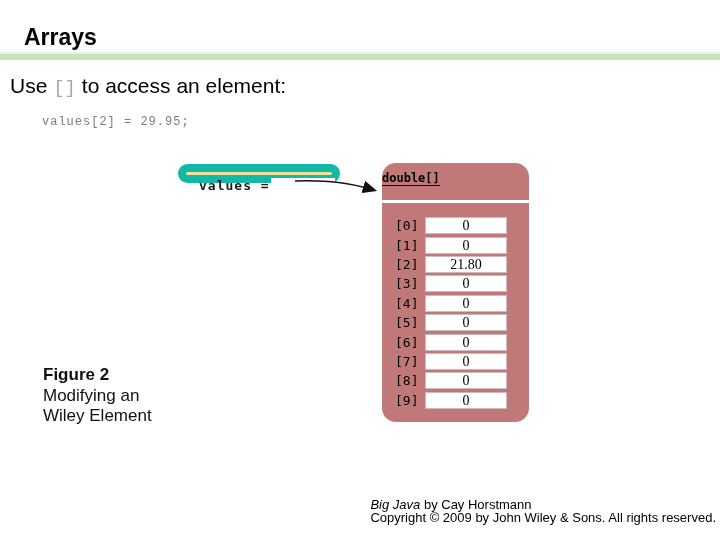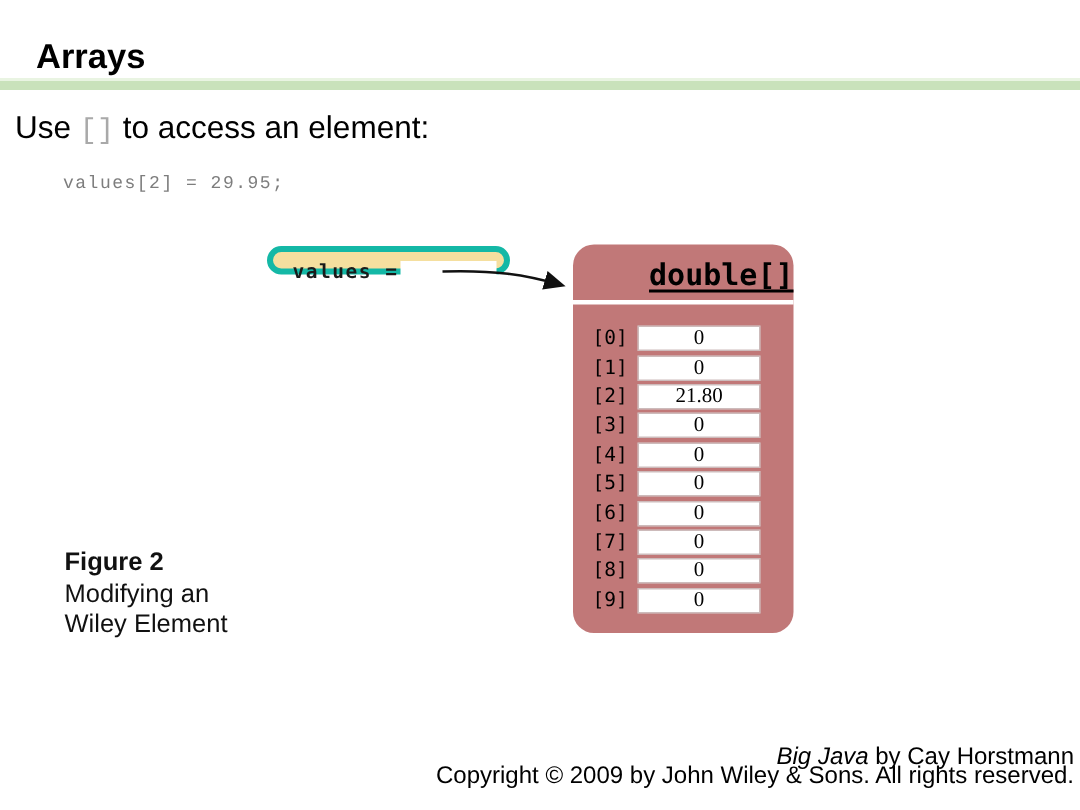--- a/index.html
+++ b/index.html
@@ -41,44 +41,44 @@
     position:absolute;left:42px;top:115px;
     font-family:"Liberation Mono","DejaVu Sans Mono",monospace;
     font-size:12px;color:var(--code-text);
     letter-spacing:1px;
   }
   
   .var-pill{
     position:absolute;left:178px;top:164px;
     width:162px;height:19px;border-radius:17px;
     background:var(--variable-pill);
-    border:4px solid #14b8a6;
+    border:8px solid #14b8a6;
   }
   .var-label{
     position:absolute;left:13px;top:6px;
     font-family:"DejaVu Sans Mono",monospace;
     font-weight:bold;font-size:13px;color:#1a1a1a;
     letter-spacing:1px;
   }
   .var-cell{
     position:absolute;left:85px;top:6px;
     width:64px;height:19px;background:#ffffff;
   }
   .arrow-svg{position:absolute;left:288px;top:170px;width:100px;height:30px;}
   
   .array-box{
     position:absolute;left:382px;top:163px;
     width:147px;height:259px;border-radius:14px;
     background:var(--array-box);
   }
   .array-header{
     position:absolute;left:0;top:8px;width:100%;
-    text-align:right;
+    text-align:left;
     font-family:"DejaVu Sans Mono",monospace;
-    font-weight:bold;font-size:20px;color:#000;
+    font-weight:bold;font-size:12px;color:#000;
     text-decoration:underline;
     text-underline-offset:3px;
   }
   .array-separator{
     position:absolute;left:0;top:37px;width:100%;height:3px;
     background:#ffffff;
   }
   .array-rows{
     position:absolute;left:13px;top:53px;right:22px;
   }
@@ -97,21 +97,21 @@
     font-size:14px;line-height:15px;color:#000;
     text-align:center;
   }
   .figure-caption{
     position:absolute;left:18px;top:365px;
     font-size:17px;line-height:20.5px;color:#111;margin-left:25px;
   }
   .figure-caption .cap-title{font-weight:bold;}
   .footer{
     position:absolute;right:4px;top:498px;
-    text-align:right;font-size:16px;line-height:13px;color:#000;
+    font-size:13px;line-height:13px;color:#000;
   }
   .footer .book{font-style:italic;}
 </style>
 </head>
 <body>
 
 <div class="stage">
 
   <h1 class="slide-title">Arrays</h1>
 

